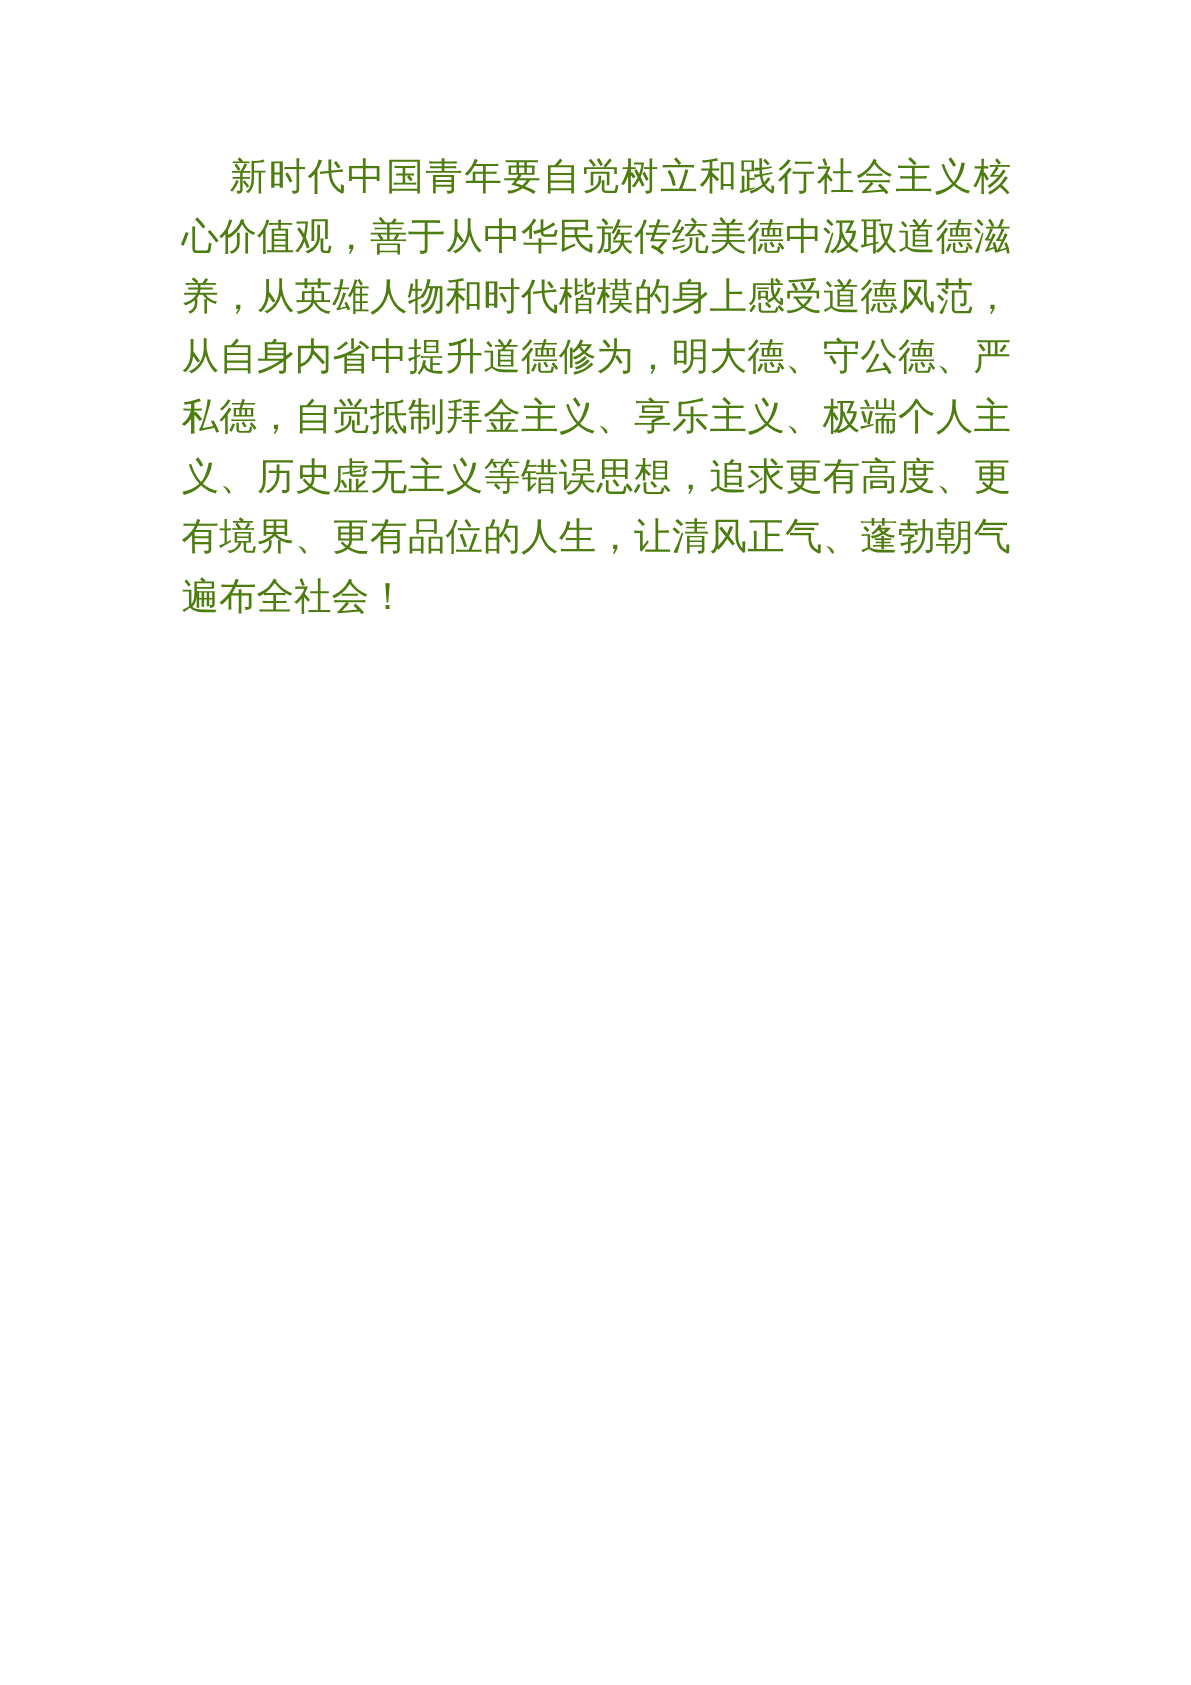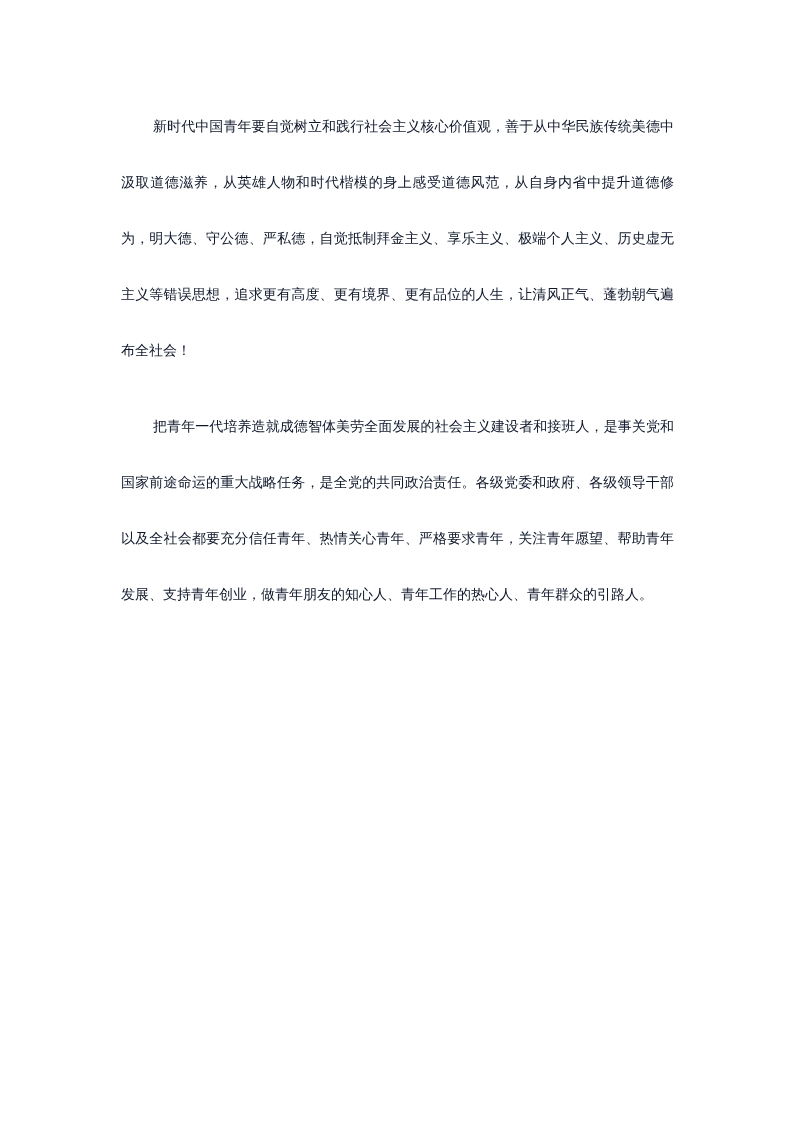--- a/index.html
+++ b/index.html
@@ -17,34 +17,33 @@
   .doc-body {
     position: absolute;
     left: 121px;
     top: 99px;
     width: 553px;
   }
   .doc-body p.para {
     margin: 0 0 20px 0;
     padding: 0;
     font-family: "Liberation Serif", "DejaVu Serif", serif;
-    font-size: 14px;
-    line-height: 56px;
-    color: #0f172a;
+    font-size: 25px;
+    line-height: 40px;
+    color: #4d7c0f;
     text-align: justify;
     text-justify: inter-character;
     text-indent: 32px;
     word-break: normal;
     overflow-wrap: break-word;
   }
   .doc-body p.para:last-child {
     margin-bottom: 0;
   }
 </style>
 </head>
 <body>
 
 <div class="page">
   <div class="doc-body">
     <p class="para">新时代中国青年要自觉树立和践行社会主义核心价值观，善于从中华民族传统美德中汲取道德滋养，从英雄人物和时代楷模的身上感受道德风范，从自身内省中提升道德修为，明大德、守公德、严私德，自觉抵制拜金主义、享乐主义、极端个人主义、历史虚无主义等错误思想，追求更有高度、更有境界、更有品位的人生，让清风正气、蓬勃朝气遍布全社会！</p>
-    <p class="para">把青年一代培养造就成德智体美劳全面发展的社会主义建设者和接班人，是事关党和国家前途命运的重大战略任务，是全党的共同政治责任。各级党委和政府、各级领导干部以及全社会都要充分信任青年、热情关心青年、严格要求青年，关注青年愿望、帮助青年发展、支持青年创业，做青年朋友的知心人、青年工作的热心人、青年群众的引路人。</p>
   </div>
 </div>
 
 </body></html>

